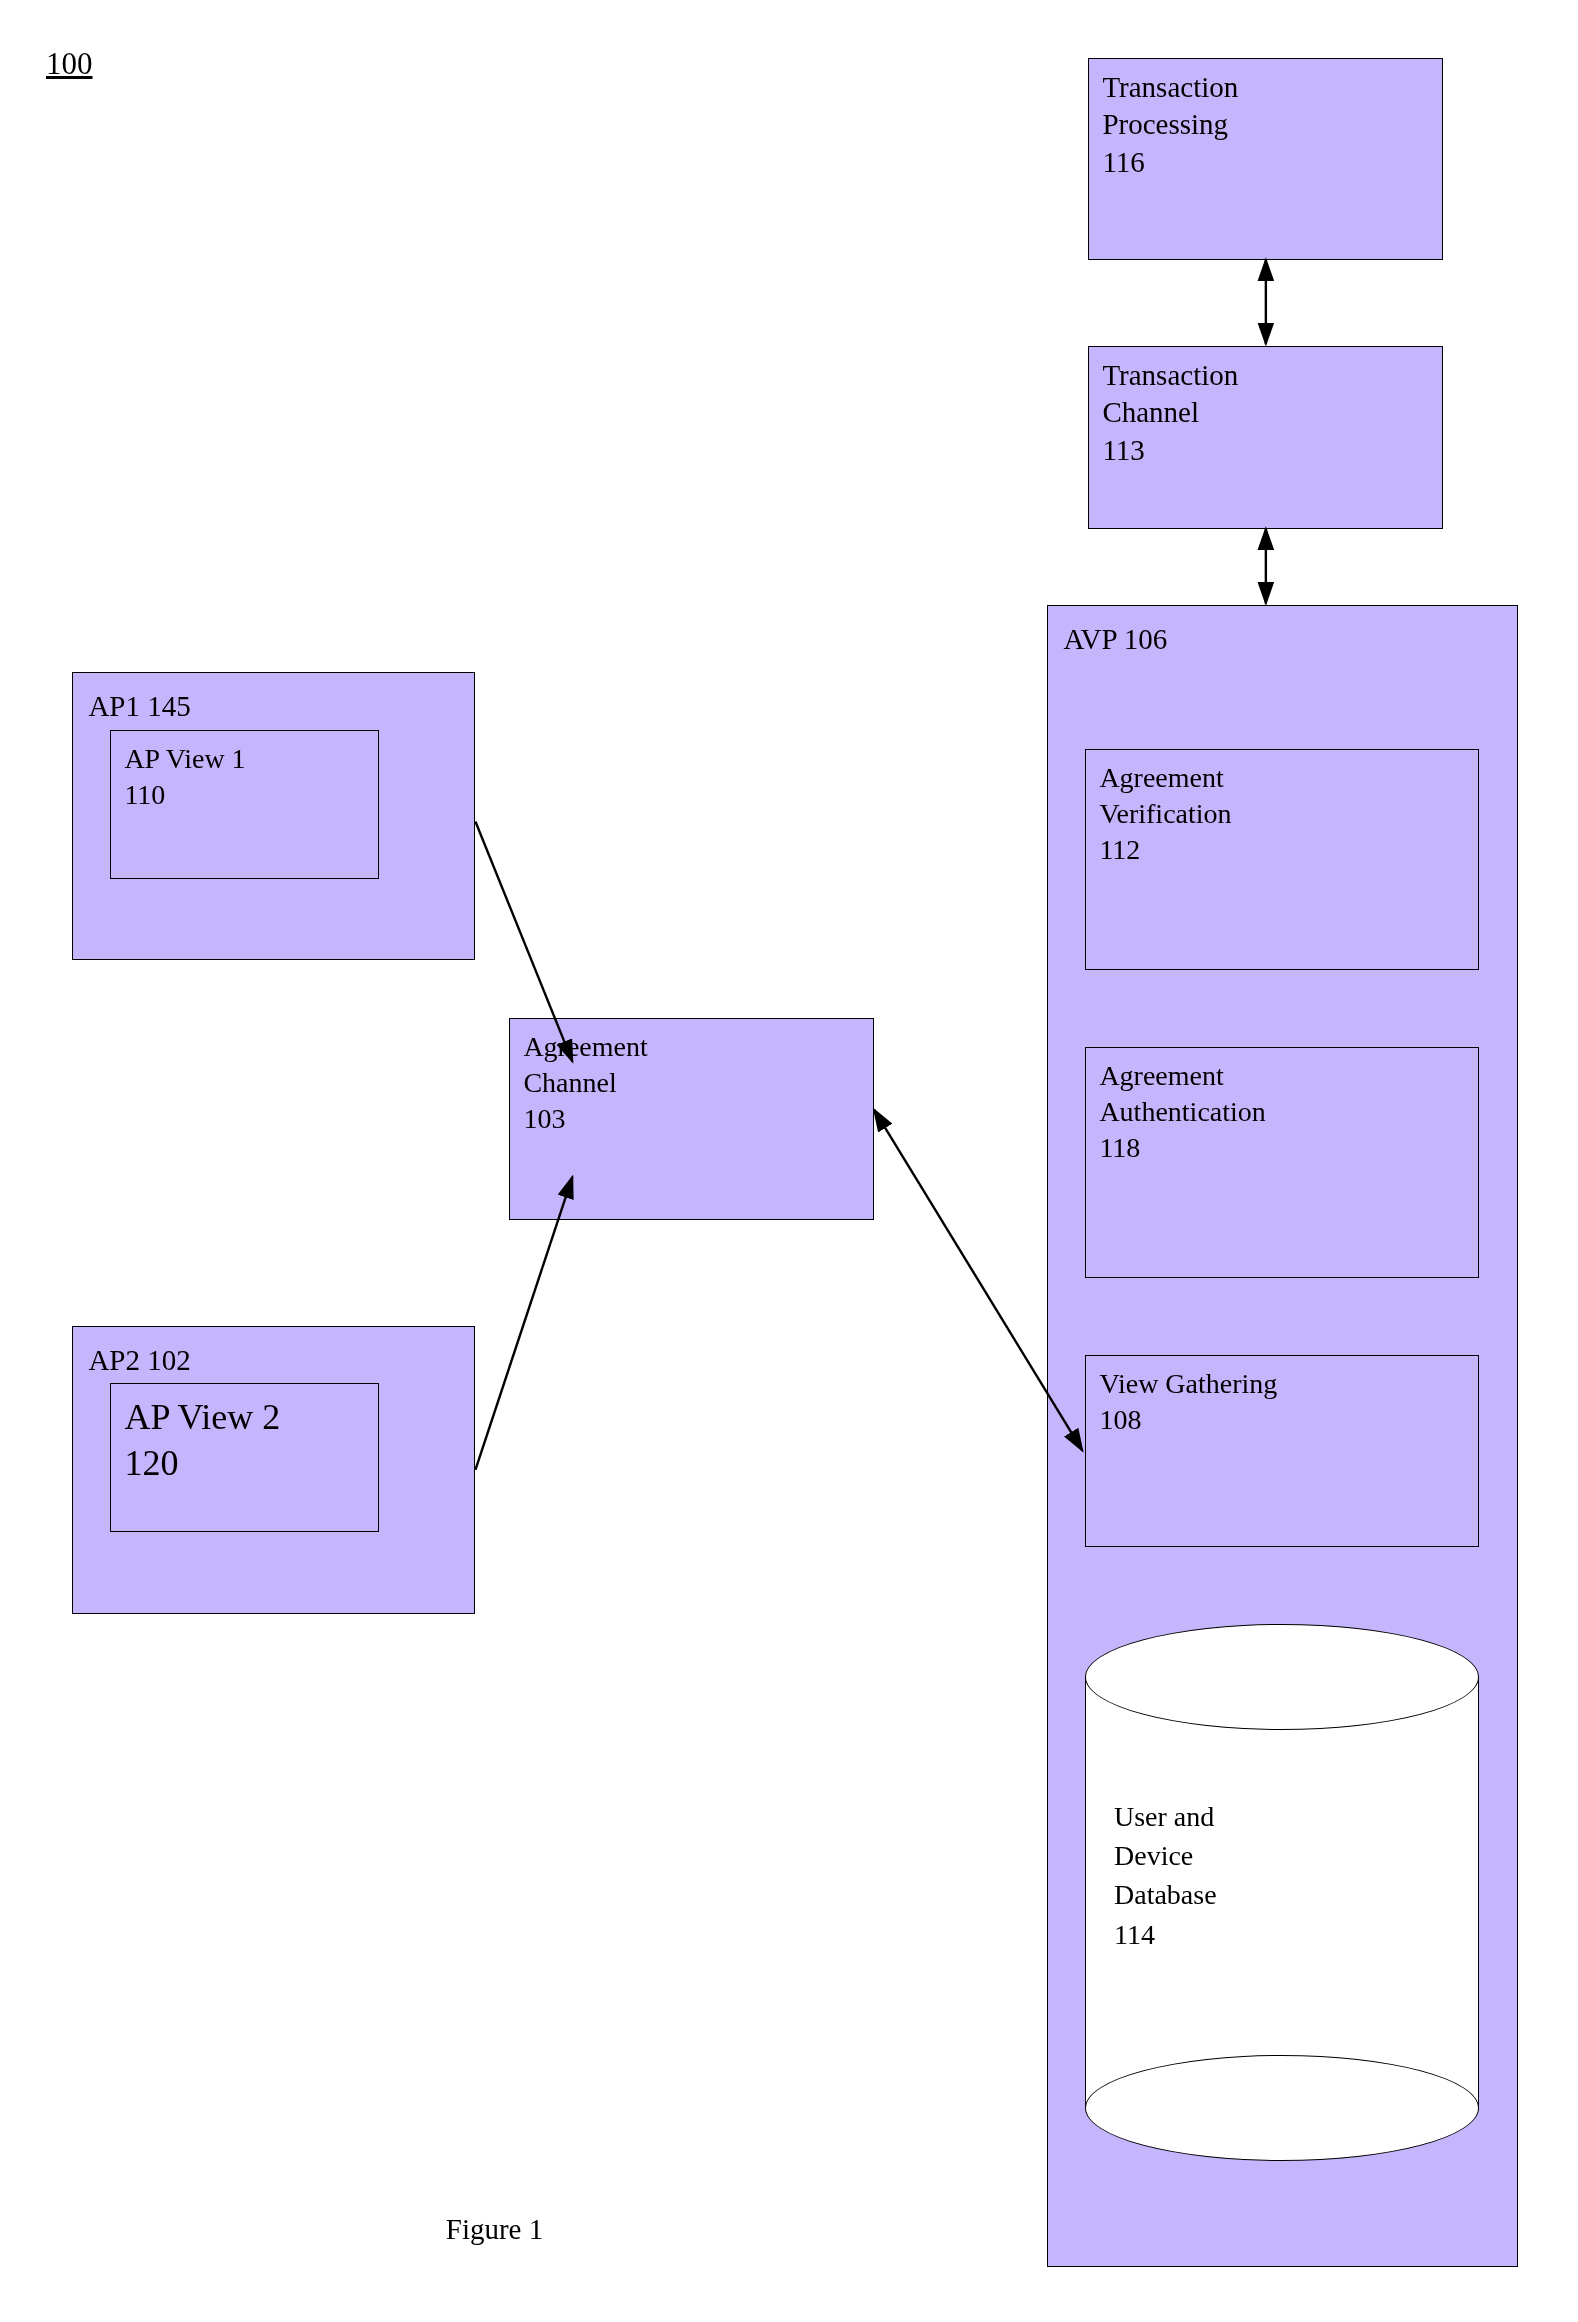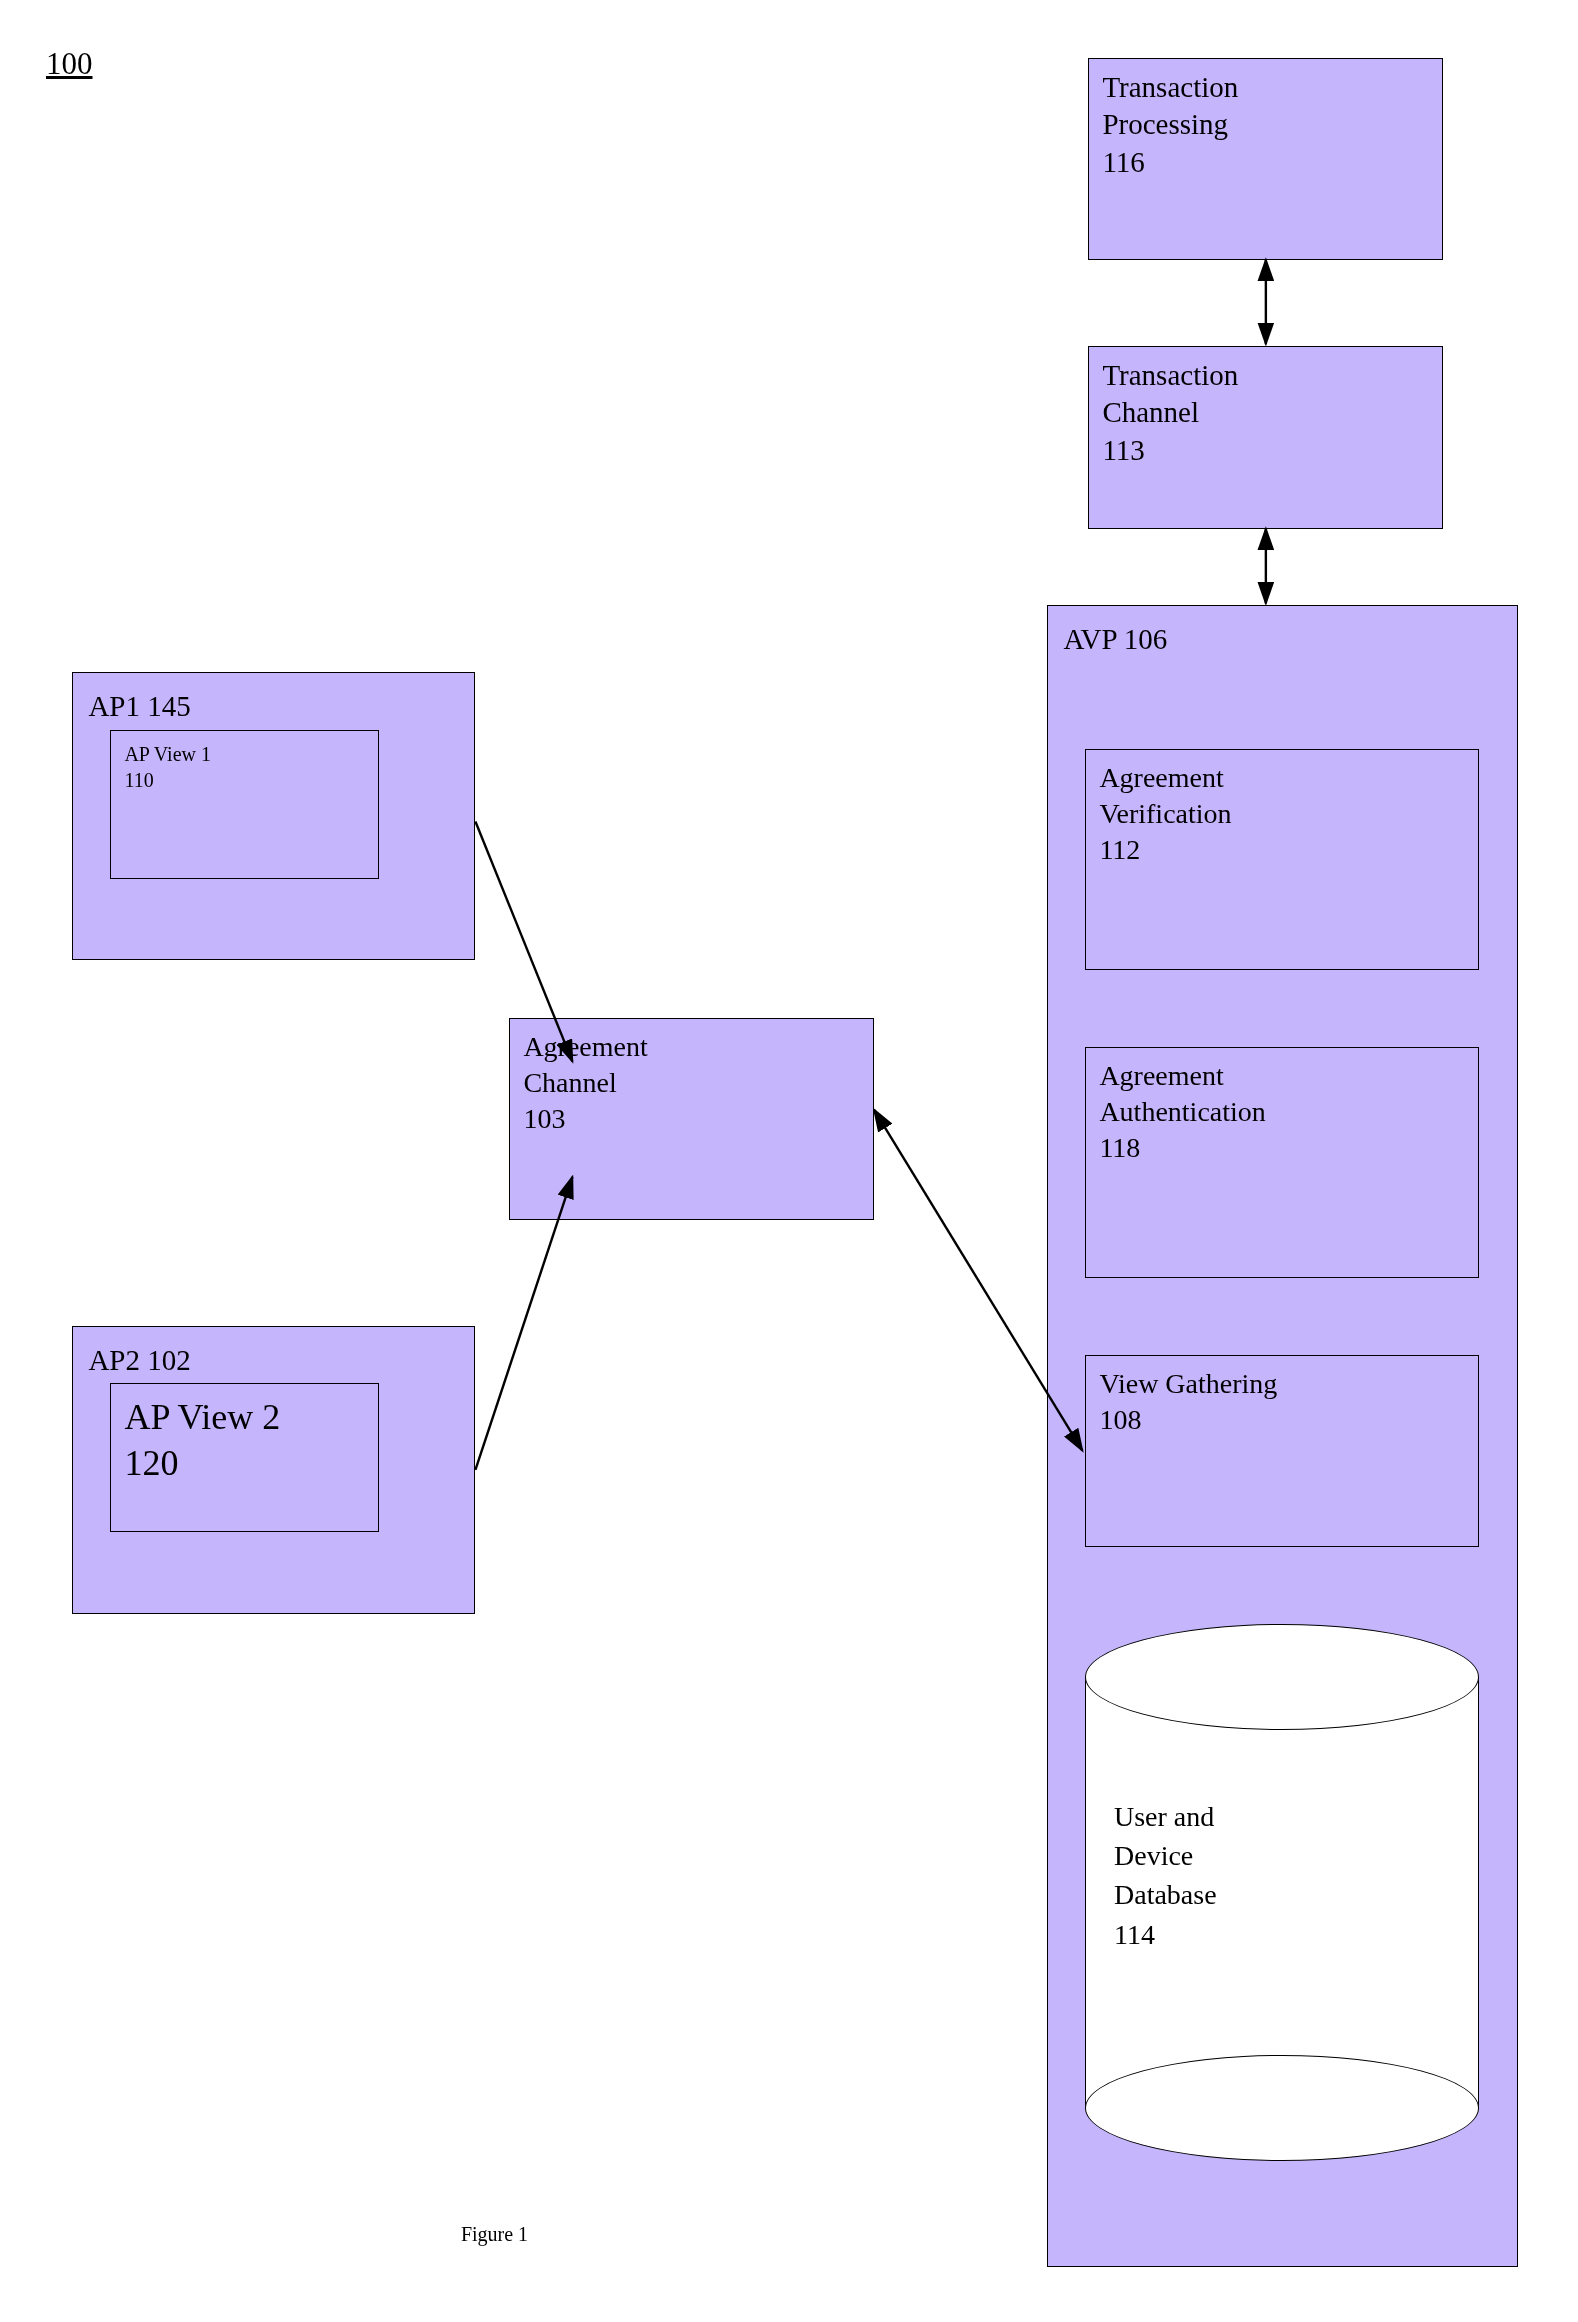--- a/index.html
+++ b/index.html
@@ -20,21 +20,21 @@
     .box {
       position: absolute;
       border: 1.9px solid #000;
       background: #c4b5fd;
       padding: 9.6px 13.4px;
       font-size: 27px;
       line-height: 1.3;
     }
     .figure-label {
       position: absolute;
-      font-size: 20px;
+      font-size: 29px;
       text-align: center;
       padding-left: 28px;
     }
     .diagram-ref {
       position: absolute;
       font-size: 31px;
       text-decoration: underline;
     }
     
     svg.arrows {
@@ -86,21 +86,21 @@
 
     <div style="position:absolute; left:29px; top:173px; font-size:28px; line-height:1.4;">
       User and<br>Device<br>Database<br>114
     </div>
   </div>
 
   <div class="box" style="left:72px; top:672px; width:403px; height:288px; font-size:29px; padding:15.4px;">
     <span>AP1 145</span>
   </div>
 
-  <div class="box" style="left:110px; top:730px; width:269px; height:149px; font-size:20px;">
+  <div class="box" style="left:110px; top:730px; width:269px; height:149px; font-size:28px;">
     <span>AP View 1<br>110</span>
   </div>
 
   <div class="box" style="left:72px; top:1326px; width:403px; height:288px; font-size:29px; padding:15.4px;">
     <span>AP2 102</span>
   </div>
 
   <div class="box" style="left:110px; top:1383px; width:269px; height:149px; font-size:36px;">
     <span>AP View 2<br>120</span>
   </div>

